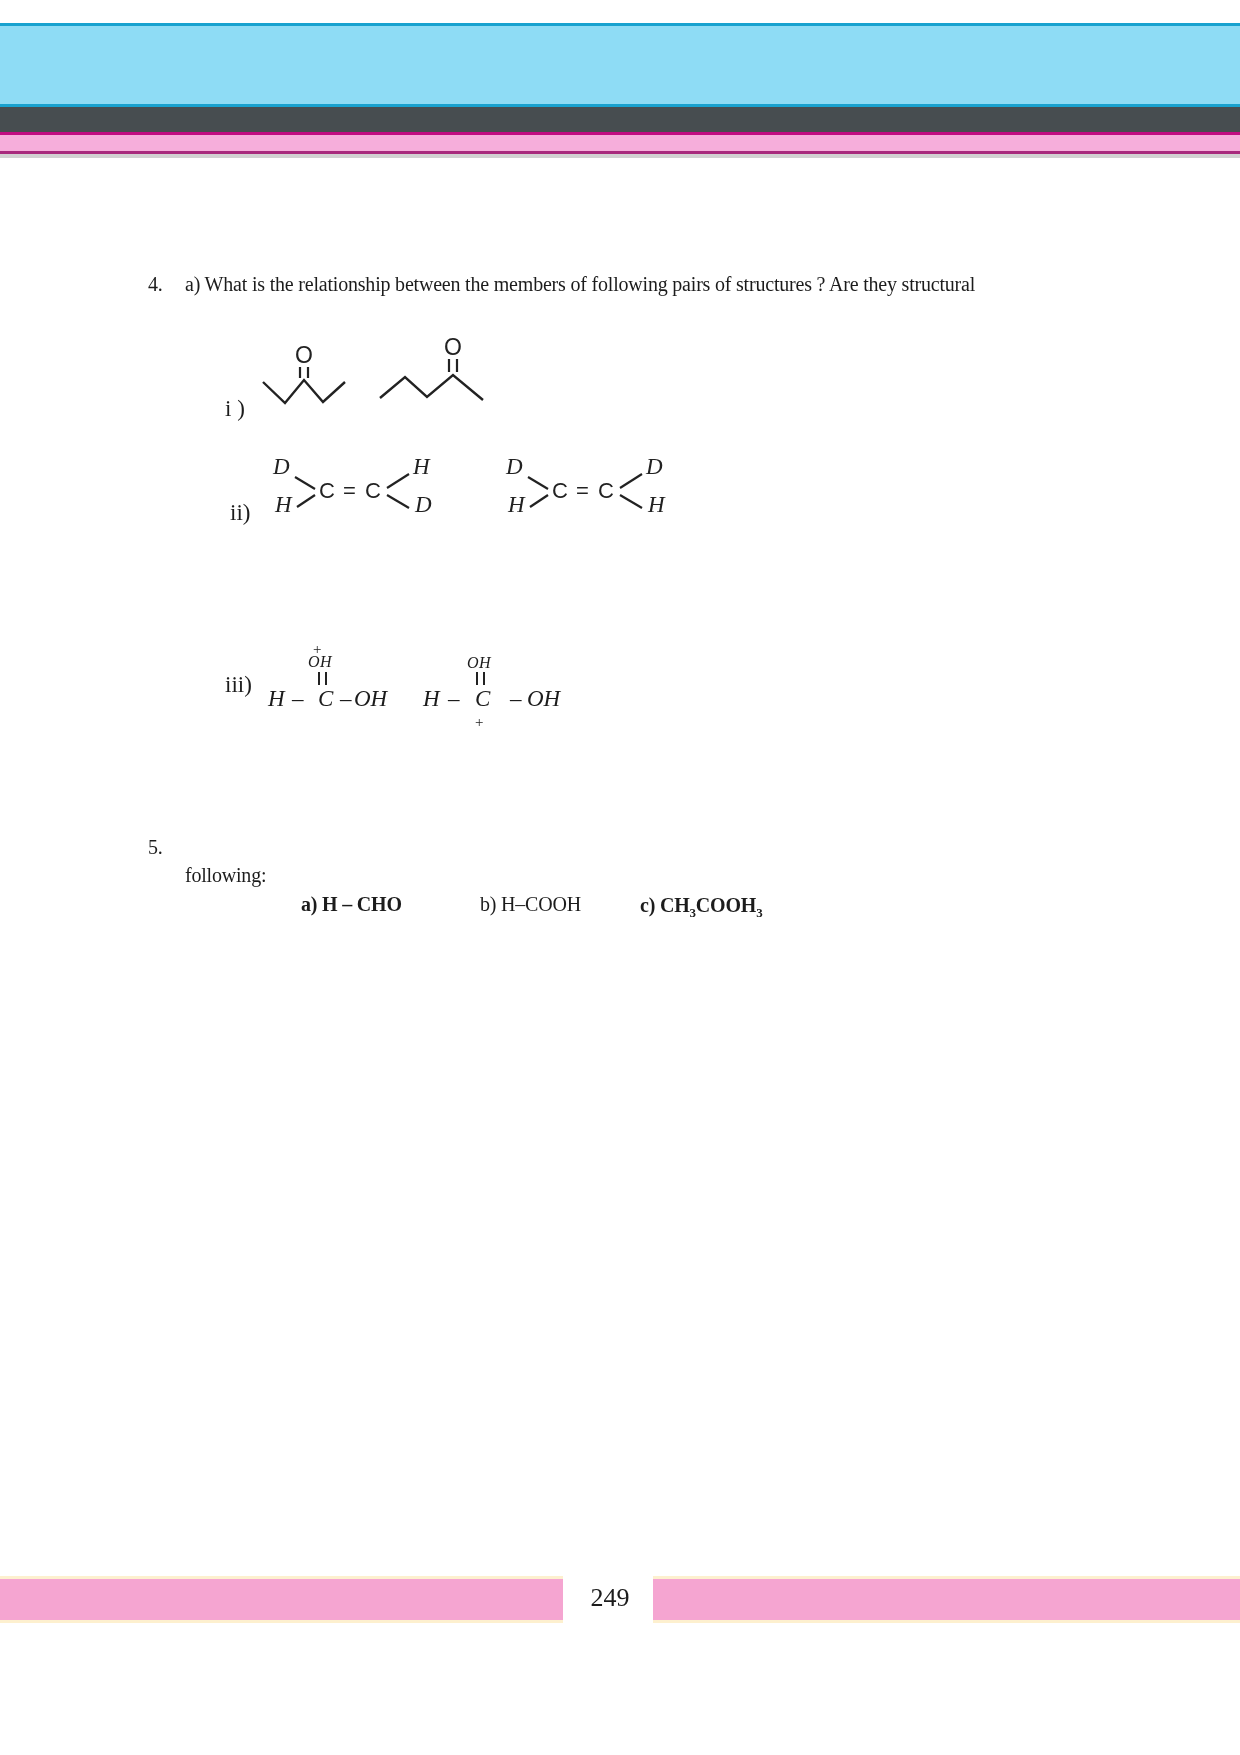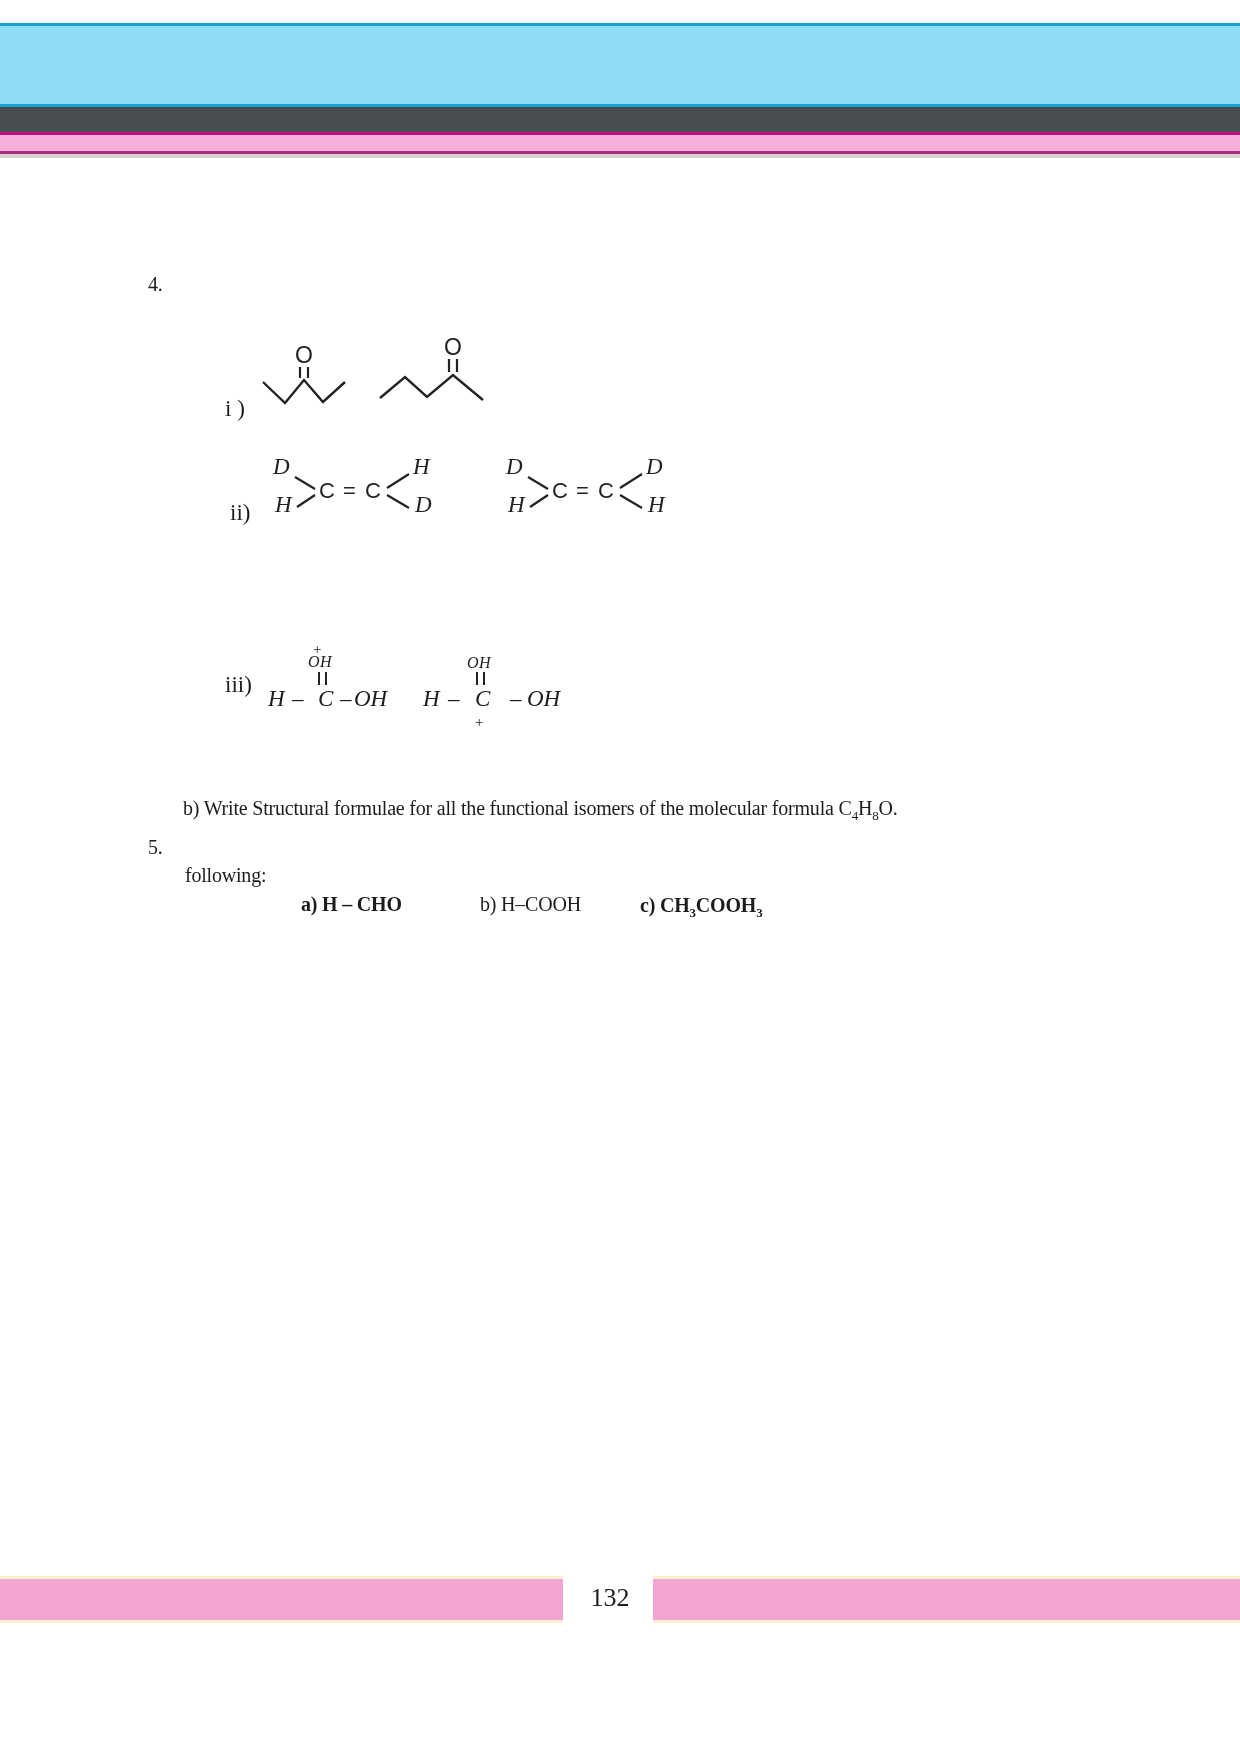--- a/index.html
+++ b/index.html
@@ -49,20 +49,21 @@
   <div class="band teal1"></div>
   <div class="band blue"></div>
   <div class="band teal2"></div>
   <div class="band darkband"></div>
   <div class="band magenta1"></div>
   <div class="band pinkband"></div>
   <div class="band magenta2"></div>
   <div class="band graystrip"></div>
 
   <div class="t" style="left:148px;top:273px;">4.</div>
+  <div class="t" style="left:185px;top:273px;">a) What is the relationship between the members of following pairs of structures ? Are they structural</div>
 
   <div class="slabel" style="left:225px;top:396px;">i )</div>
 
   <svg style="left:255px;top:340px;" width="100" height="72" viewBox="0 0 100 72">
     <text class="oatom" x="49" y="23" text-anchor="middle">O</text>
     <line x1="45" y1="27" x2="45" y2="38" stroke="#222" stroke-width="2.2"></line>
     <line x1="53" y1="27" x2="53" y2="38" stroke="#222" stroke-width="2.2"></line>
     <polyline points="8,42 30,63 49,40 68,62 90,42" fill="none" stroke="#222" stroke-width="2.4"></polyline>
   </svg>
 
@@ -124,26 +125,25 @@
     <div class="row" style="left:0;top:32px;width:160px;height:30px;">
       <span style="left:3px;">H</span>
       <span style="left:28px;">–</span>
       <span style="left:55px;">C</span>
       <span style="left:90px;">–</span>
       <span style="left:107px;">OH</span>
     </div>
     <span class="plus" style="left:55px;top:60px;">+</span>
   </div>
 
-  <div class="t" style="left:183px;top:797px;"><span>b) Write Structural formulae for all the functional isomers of the molecular formula </span><span>C</span><sub class="s">4</sub><span>H</span><sub class="s">8</sub><span>O.</span></div>
 
   <div class="t" style="left:148px;top:836px;">5.</div>
   <div class="t" style="left:185px;top:864px;">following:</div>
 
   <div class="t" style="left:301px;top:893px;font-weight:bold;">a) H – CHO</div>
   <div class="t" style="left:480px;top:893px;">b) H–COOH</div>
   <div class="t" style="left:640px;top:894px;font-weight:bold;"><span>c) CH</span><sub class="s">3</sub><span>COOH</span><sub class="s">3</sub></div>
 
   <div class="fband fleft"></div>
   <div class="fband fright"></div>
-  <div class="pageno">132</div>
+  <div class="pageno">249</div>
 
 </div>
 
 </body></html>

